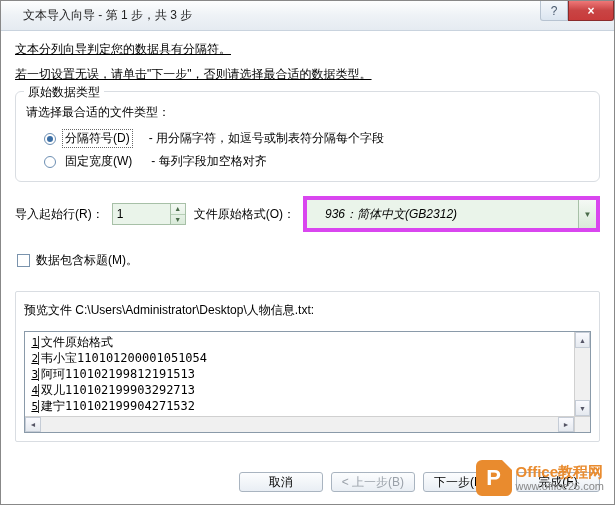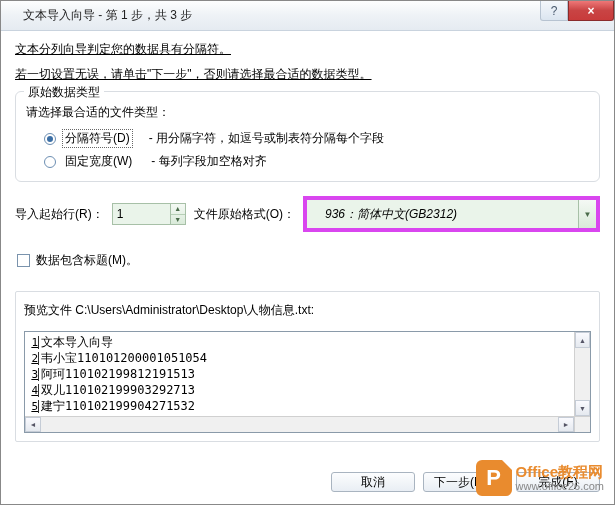--- a/index.html
+++ b/index.html
@@ -296,21 +296,21 @@
     <span class="checkbox"></span>
     <span>数据包含标题(M)。</span>
   </div>
 
   <div class="preview-wrap">
     <div class="preview-title">预览文件 C:\Users\Administrator\Desktop\人物信息.txt:</div>
     <div class="preview">
       <div class="preview-inner">
         <div class="preview-line">
             <span class="ln">1</span>
-            <span>文本导入向导</span>
+            <span>文件原始格式</span>
           </div>
         <div class="preview-line">
             <span class="ln">2</span>
             <span>韦小宝110101200001051054</span>
           </div>
         <div class="preview-line">
             <span class="ln">3</span>
             <span>阿珂110102199812191513</span>
           </div>
         <div class="preview-line">
@@ -332,20 +332,21 @@
         <div class="strack"></div>
         <div class="sbtn">►</div>
       </div>
       <div class="scroll-corner"></div>
     </div>
   </div>
 </div>
 
 <div class="footer">
   <div class="btn">取消</div>
+  <div class="btn disabled">&lt; 上一步(B)</div>
   <div class="btn">下一步(N) &gt;</div>
   <div class="btn">完成(F)</div>
 </div>
 
 <div class="watermark">
   <div class="badge">
     <span class="wm-letter">P</span>
     <span class="fold"></span>
   </div>
   <div class="txt">

